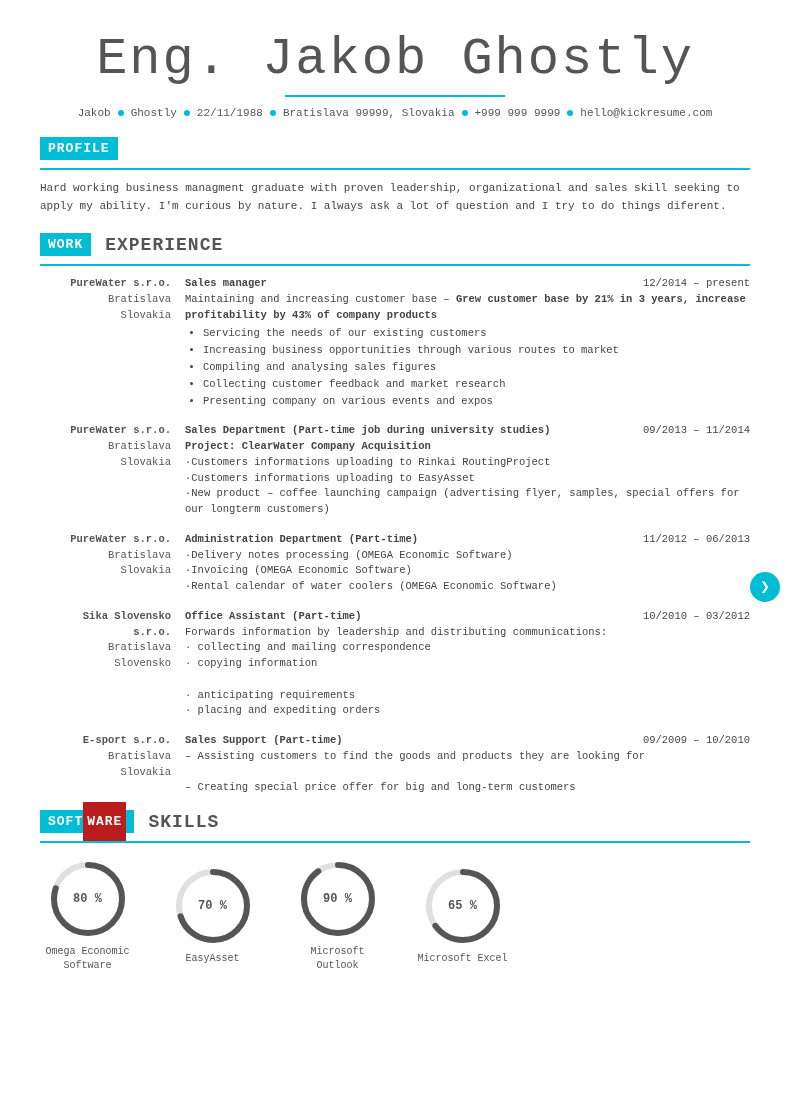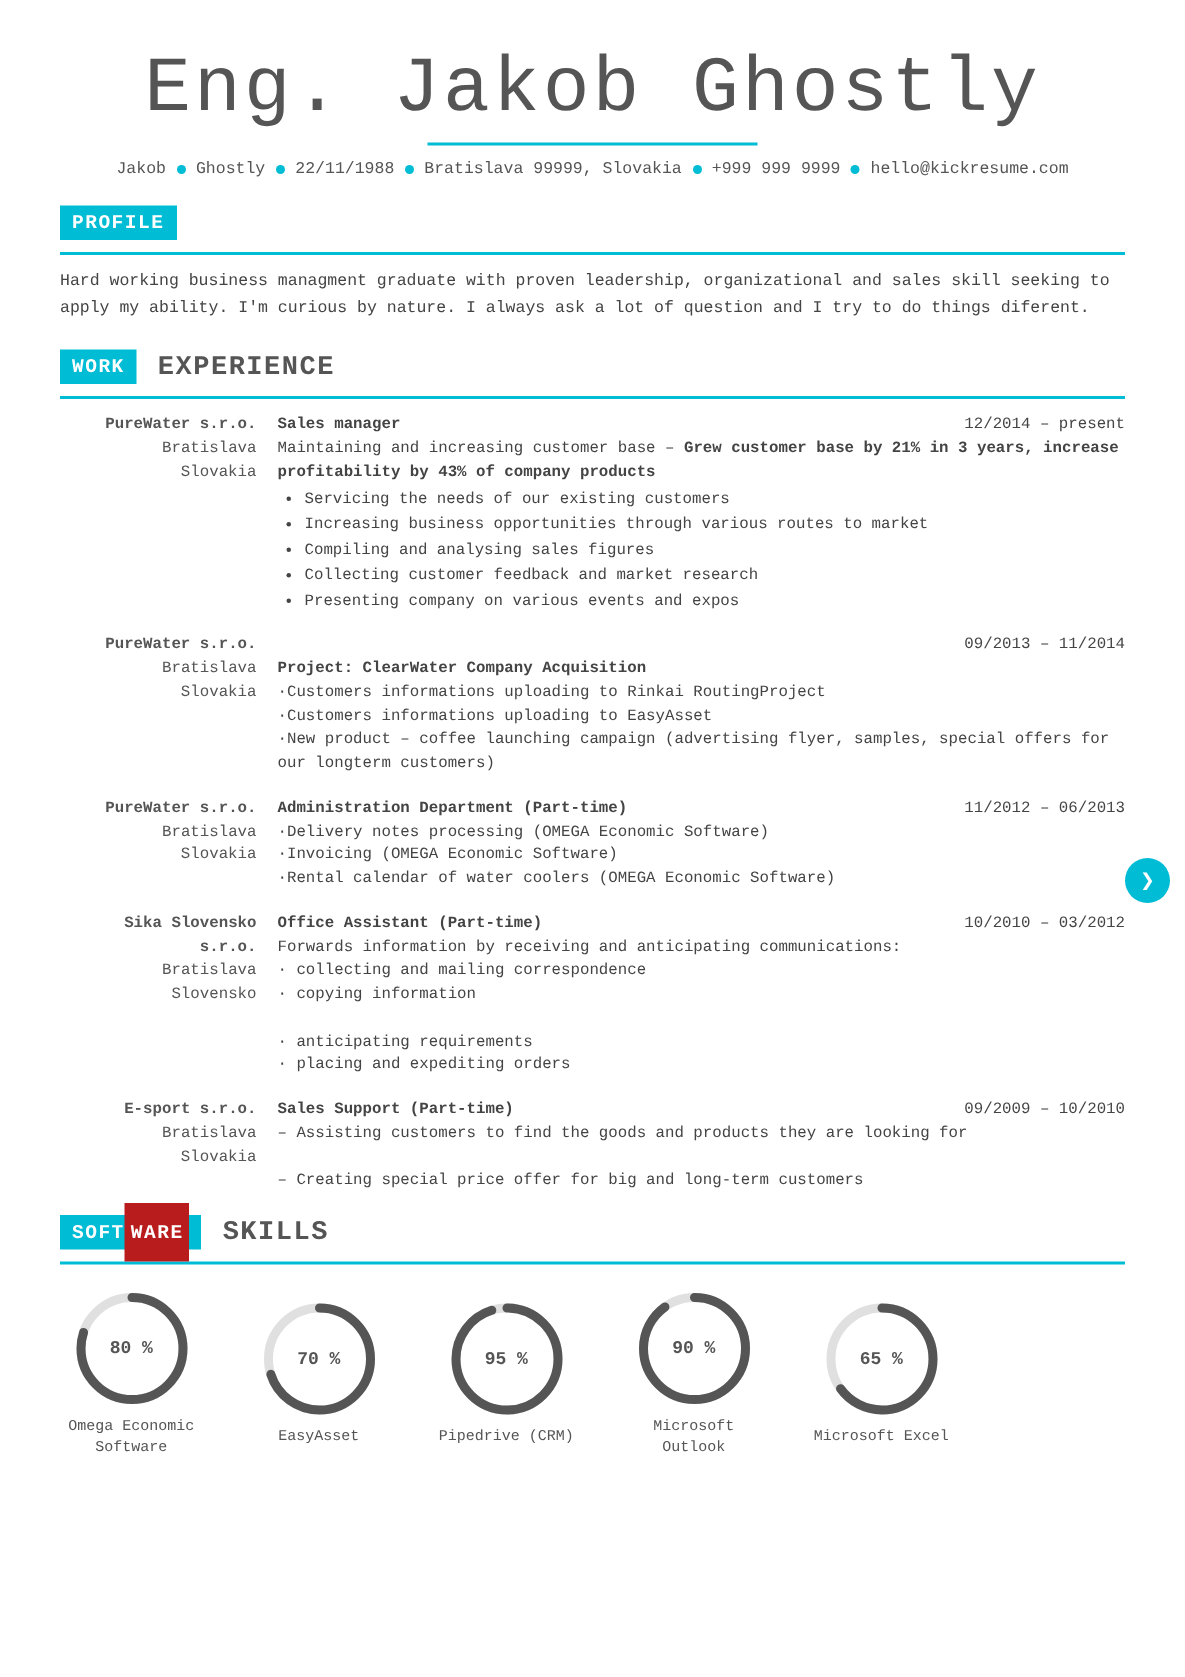--- a/index.html
+++ b/index.html
@@ -247,21 +247,21 @@
   </div>
 
   <div class="work-entry">
     <div class="work-left">
       <div class="company">PureWater s.r.o.</div>
       <div>Bratislava</div>
       <div>Slovakia</div>
     </div>
     <div class="work-right">
       <span class="date-range">09/2013 – 11/2014</span>
-      <br>
+      <span class="job-title">Sales Department (Part-time job during university studies)</span><br>
       <span class="highlight">Project: ClearWater Company Acquisition</span><br>
       <span>·Customers informations uploading to Rinkai RoutingProject</span><br>
       <span>·Customers informations uploading to EasyAsset</span><br>
       <span>·New product – coffee launching campaign (advertising flyer, samples, special offers for our longterm customers)</span>
     </div>
   </div>
 
   <div class="work-entry" style="position:relative;">
     <div class="work-left">
       <div class="company">PureWater s.r.o.</div>
@@ -280,21 +280,21 @@
 
   <div class="work-entry">
     <div class="work-left">
       <div class="company">Sika Slovensko s.r.o.</div>
       <div>Bratislava</div>
       <div>Slovensko</div>
     </div>
     <div class="work-right">
       <span class="date-range">10/2010 – 03/2012</span>
       <span class="job-title">Office Assistant (Part-time)</span><br>
-      <span>Forwards information by receiving and anticipating communications:</span><br>
+      <span>Forwards information by leadership and distributing communications:</span><br>
       <span>· collecting and mailing correspondence</span><br>
       <span>· copying information</span><br>
       <br>
       <span>· anticipating requirements</span><br>
       <span>· placing and expediting orders</span>
     </div>
   </div>
 
   <div class="work-entry">
     <div class="work-left">
@@ -337,30 +337,20 @@
           <circle cx="40" cy="40" r="34" fill="none" stroke="#555" stroke-width="6" stroke-dasharray="149.53981031087415 213.62830044410595" stroke-dashoffset="0" stroke-linecap="round"></circle>
         </svg>
         <div class="skill-pct-label">70 %</div>
       </div>
       <div class="skill-name">EasyAsset</div>
     </div>
     <div class="skill-item">
       <div class="skill-circle-container">
         <svg width="80" height="80" viewBox="0 0 80 80">
           <circle cx="40" cy="40" r="34" fill="none" stroke="#e0e0e0" stroke-width="6"></circle>
-          <circle cx="40" cy="40" r="34" fill="none" stroke="#555" stroke-width="6" stroke-dasharray="202.94688542190065 213.62830044410595" stroke-dashoffset="0" stroke-linecap="round"></circle>
-        </svg>
-        <div class="skill-pct-label">95 %</div>
-      </div>
-      <div class="skill-name">Pipedrive (CRM)</div>
-    </div>
-    <div class="skill-item">
-      <div class="skill-circle-container">
-        <svg width="80" height="80" viewBox="0 0 80 80">
-          <circle cx="40" cy="40" r="34" fill="none" stroke="#e0e0e0" stroke-width="6"></circle>
           <circle cx="40" cy="40" r="34" fill="none" stroke="#555" stroke-width="6" stroke-dasharray="192.26547039969535 213.62830044410595" stroke-dashoffset="0" stroke-linecap="round"></circle>
         </svg>
         <div class="skill-pct-label">90 %</div>
       </div>
       <div class="skill-name">Microsoft Outlook</div>
     </div>
     <div class="skill-item">
       <div class="skill-circle-container">
         <svg width="80" height="80" viewBox="0 0 80 80">
           <circle cx="40" cy="40" r="34" fill="none" stroke="#e0e0e0" stroke-width="6"></circle>

